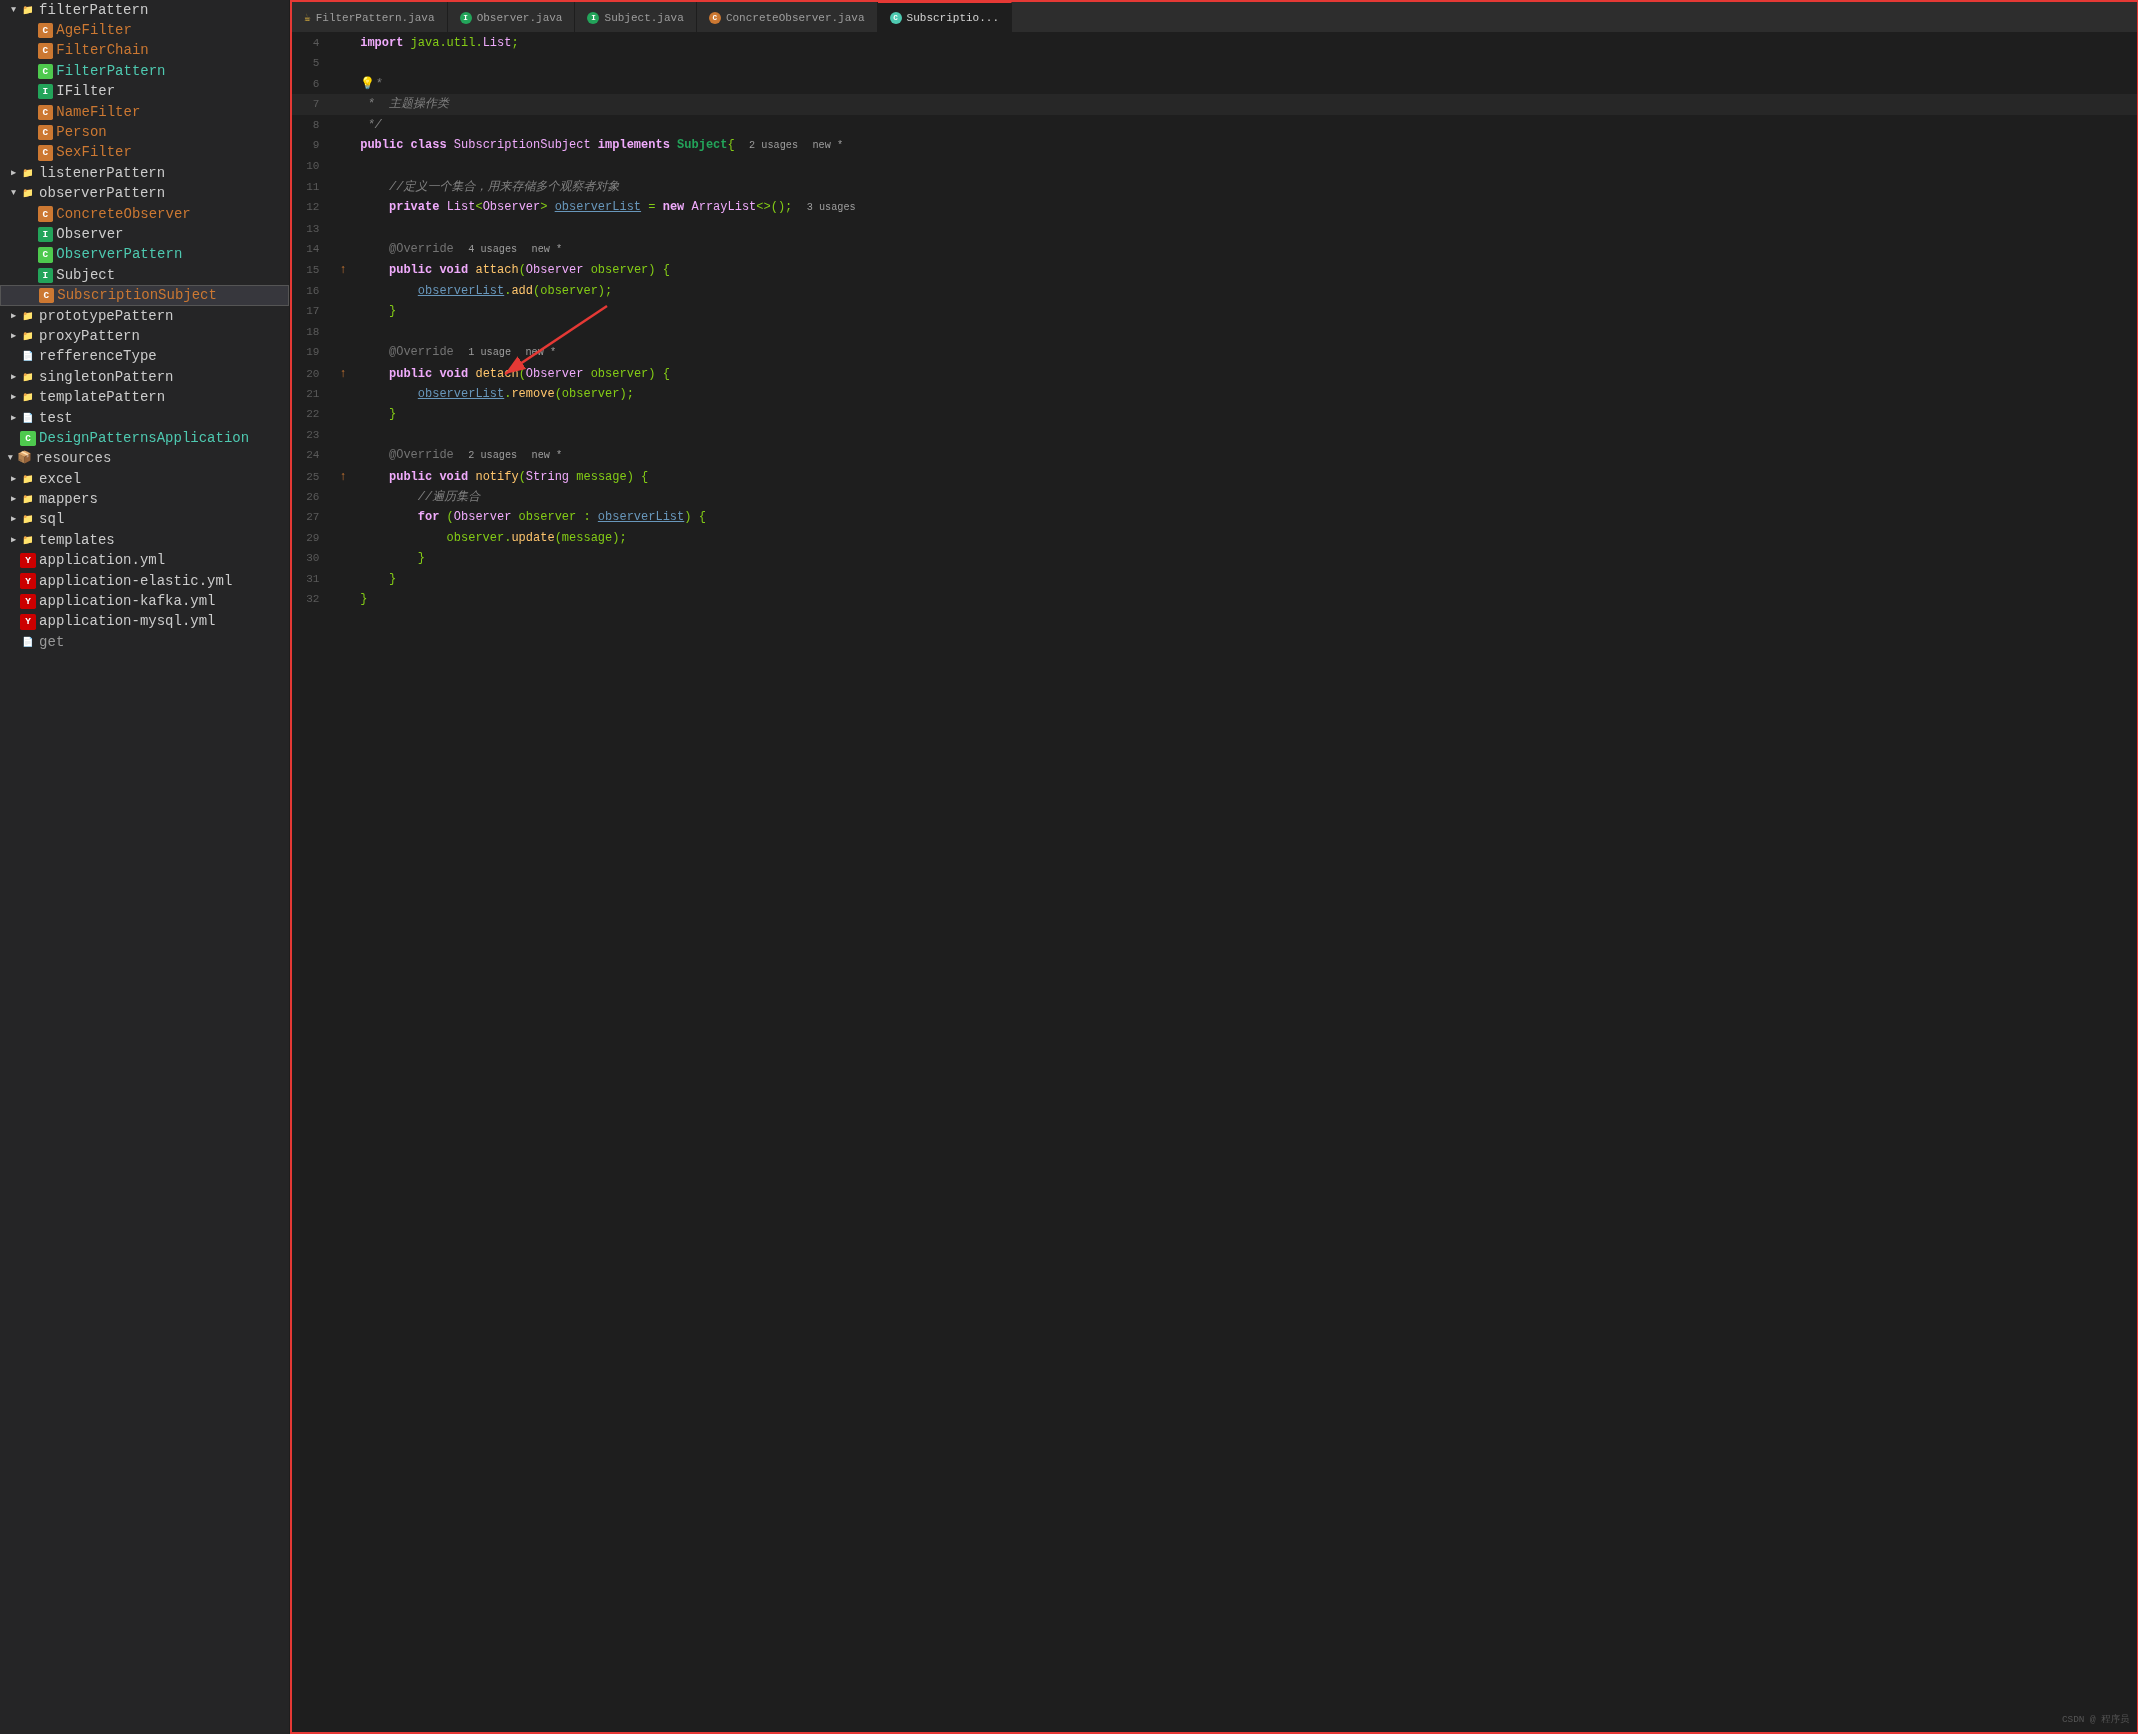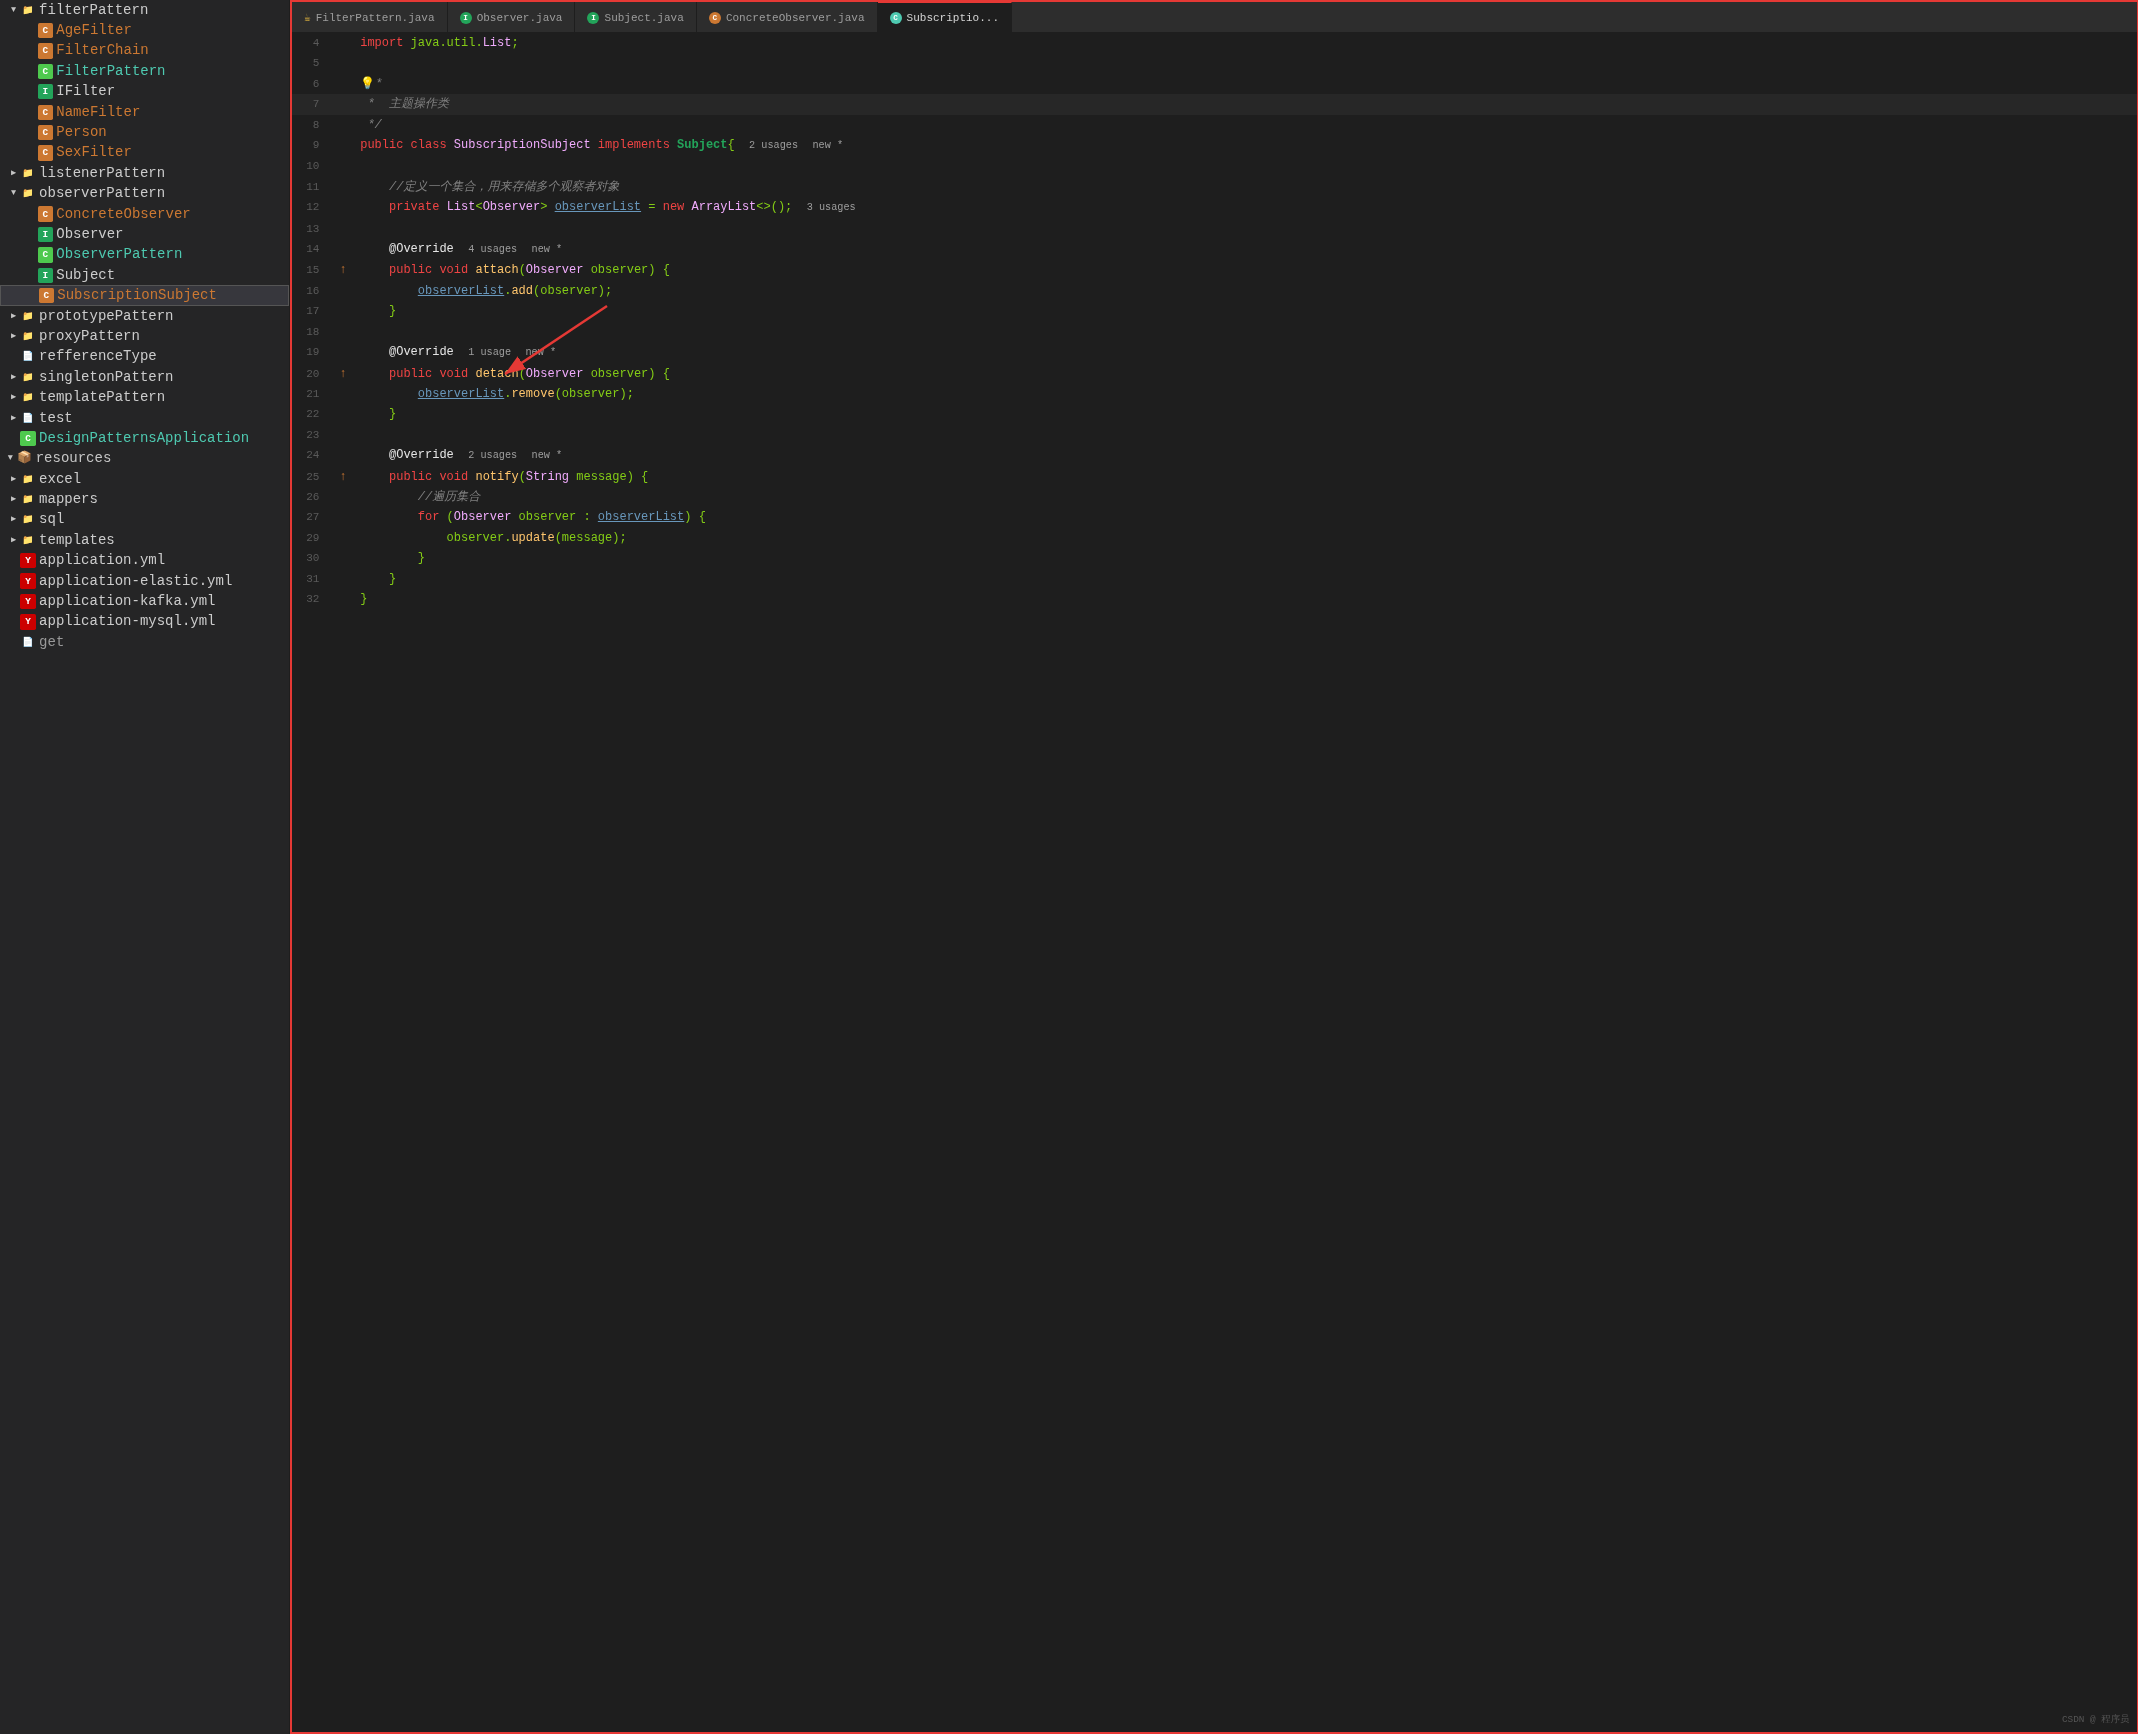--- a/index.html
+++ b/index.html
@@ -146,24 +146,24 @@
       font-size: 11px;
     }
     .line-content {
       flex: 1;
       padding-left: 6.8px;
       white-space: pre;
       font-size: 12px;
     }
 
     
-    .kw { color: #ef4444; font-weight: normal; } 
+    .kw { color: #f0abfc; font-weight: bold; } 
     .type { color: #f0abfc; } 
     .cmt { color: #808080; font-style: italic; } 
-    .ann { color: #e5e5e5; } 
+    .ann { color: #737373; } 
     .mth { color: #ffc66d; } 
     .ref { color: #6897bb; text-decoration: underline; } 
     .pln { color: #84cc16; } 
     .meta { color: #9e9e9e; font-size: 10.2px; }
     .highlight-line { background: #3a3a3a55; }
 
     
     .watermark {
       position: fixed;
       bottom: 8.5px;

